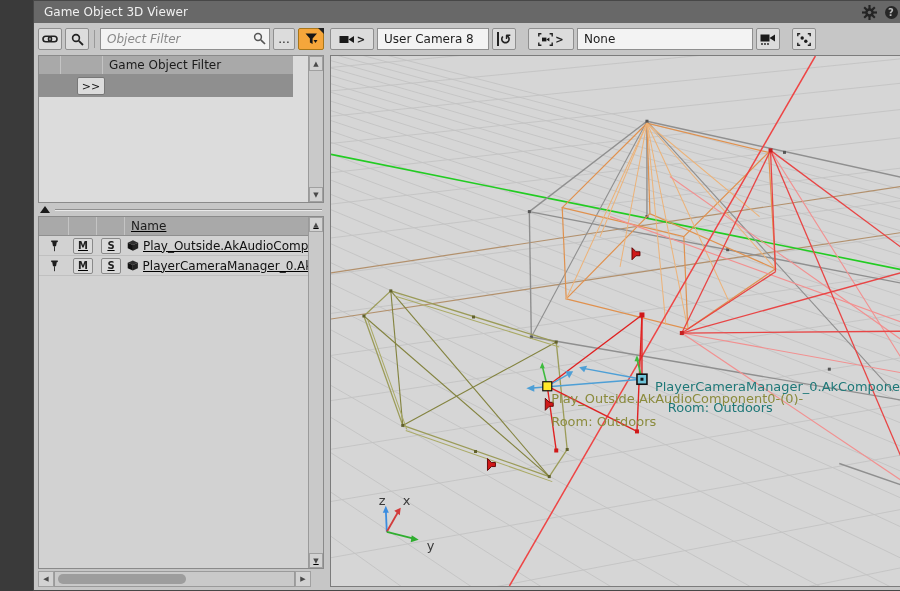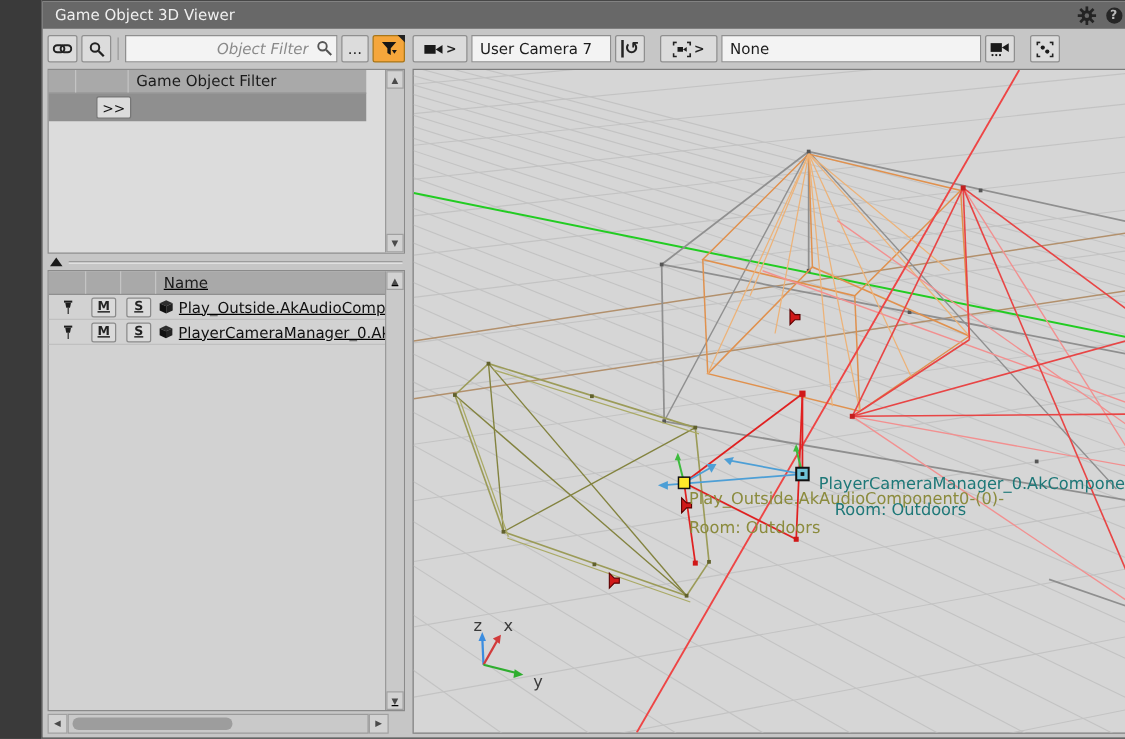--- a/index.html
+++ b/index.html
@@ -25,21 +25,21 @@
     display:flex;align-items:center;justify-content:center;gap:2px;color:#222;font-size:12px;}
   .tbtn.sq{width:24px;}
   .tbtn.orange{background:#f5a63b;border-color:#a87619;position:relative;}
   .corner-tri{position:absolute;top:-1px;right:-1px;width:0;height:0;
     border-top:6px solid #222;border-left:6px solid transparent;}
   .tfield{height:22px;background:#f3f3f3;border:1px solid #8f8f8f;font-size:12px;color:#1c1c1c;
     display:flex;align-items:center;padding:0 6px;}
   .sep{width:1px;height:18px;background:#999;margin:0 2px;flex:none;}
   .chev{font-size:10px;font-weight:bold;color:#222;}
   .filterinput{flex:1;height:22px;background:#f3f3f3;border:1px solid #8f8f8f;font-size:12px;
-    padding:0 22px 0 6px;color:#737373;font-family:inherit;min-width:0;text-align:right;}
+    padding:0 22px 0 6px;color:#737373;font-family:inherit;min-width:0;}
   .filterinput::placeholder{color:#8a8a8a;font-style:italic;}
   .inwrap{flex:1;position:relative;display:flex;min-width:0;}
   .inwrap .mag{position:absolute;right:4px;top:4px;}
   
   .gtable{border:1px solid #8a8a8a;background:#dcdcdc;display:flex;flex-direction:row;min-height:0;}
   .t1{height:148px;flex:none;gap:15px;}
   .t2{flex:1;background:#d2d2d2;text-decoration:underline;}
   .tmain{flex:1;display:flex;flex-direction:column;min-width:0;}
   .thead{height:19px;flex:none;background:#a9a9a9;border-bottom:1px solid #8f8f8f;
     display:flex;align-items:center;font-size:12px;color:#1b1b1b;}
@@ -253,35 +253,35 @@
 
       <div class="tbar">
         <div class="tbtn" style="width:44px">
           <svg width="16" height="11" viewBox="0 0 16 11">
             <rect x="0.5" y="2" width="9" height="7" fill="#1a1a1a"></rect>
             <polygon points="9.5,5.5 15,2 15,9" fill="#1a1a1a"></polygon>
           </svg>
           <span class="chev">&gt;</span>
         </div>
         <div class="tfield" style="width:112px">
-          <span>User Camera 7</span>
+          <span>User Camera 8</span>
         </div>
         <div class="tbtn sq">
           <span style="font-size:14px;font-weight:bold;border-left:2px solid #222;padding-left:1px;line-height:1">↺</span>
         </div>
         <div style="width:6px"></div>
         <div class="tbtn" style="width:46px">
           <svg width="15" height="13" viewBox="0 0 15 13">
             <path d="M0.8,3.4 V0.8 H3.4 M11.6,0.8 H14.2 V3.4 M14.2,9.6 V12.2 H11.6 M3.4,12.2 H0.8 V9.6" fill="none" stroke="#222" stroke-width="1.4"></path>
             <rect x="4" y="4.6" width="4.4" height="3.8" fill="#1a1a1a"></rect>
             <polygon points="8.4,6.5 11.4,4.6 11.4,8.4" fill="#1a1a1a"></polygon>
           </svg>
           <span class="chev">&gt;</span>
         </div>
-        <div class="tfield" style="width:208px">
+        <div class="tfield" style="width:176px">
           <span>None</span>
         </div>
         <div class="tbtn sq">
           <svg width="16" height="13" viewBox="0 0 16 13">
             <rect x="0.5" y="1.5" width="9" height="7" fill="#1a1a1a"></rect>
             <polygon points="9.5,5 15,1.5 15,8.5" fill="#1a1a1a"></polygon>
             <circle cx="2" cy="11" r="0.9" fill="#1a1a1a"></circle>
               <circle cx="5" cy="11" r="0.9" fill="#1a1a1a"></circle>
             <circle cx="8" cy="11" r="0.9" fill="#1a1a1a"></circle>
           </svg>

